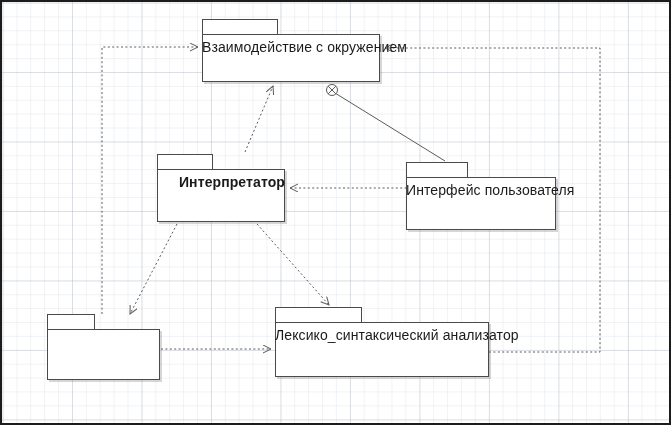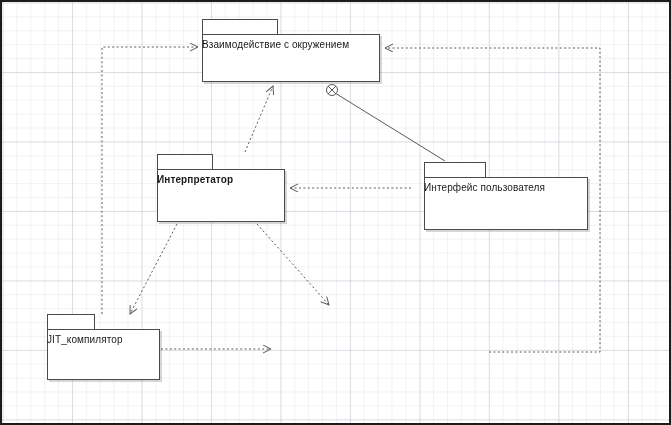--- a/index.html
+++ b/index.html
@@ -63,22 +63,22 @@
     border: 1px solid #4a4a4a;
     background: #ffffff;
     box-sizing: border-box;
     box-shadow: 2px 2px 0 rgba(120,120,120,0.30);
   }
   .pkg .label {
     position: absolute;
     left: 0;
     right: 0;
     top: 20px;
-    text-align: left;
-    font-size: 10px;
+    text-align: right;
+    font-size: 14px;
     color: #1a1a1a;
     letter-spacing: 0.1px;
     white-space: nowrap;
   }
 </style>
 </head>
 <body>
 
 <div id="canvas">
 
@@ -132,26 +132,30 @@
     <div class="body"></div>
     <div class="label">Взаимодействие с окружением</div>
   </div>
 
   <div class="pkg" id="pkg-interpreter" style="left: 155px; top: 152px; width: 128px; height: 68px; font-weight: bold;">
     <div class="tab" style="width: 56px;"></div>
     <div class="body"></div>
     <div class="label">Интерпретатор</div>
   </div>
 
-  <div class="pkg" id="pkg-ui" style="left: 422px; top: 160px; width: 150px; height: 68px; padding-left: 14px;">
+  <div class="pkg" id="pkg-ui" style="left: 404px; top: 160px; width: 150px; height: 68px;">
     <div class="tab" style="width: 62px;"></div>
     <div class="body"></div>
     <div class="label">Интерфейс пользователя</div>
   </div>
 
   <div class="pkg" id="pkg-jit" style="left: 45px; top: 312px; width: 113px; height: 66px;">
     <div class="tab" style="width: 48px;"></div>
     <div class="body"></div>
-    <div class="label">JIT_компилятор</div>
   </div>
 
+  <div class="pkg" id="pkg-lexer" style="left: 273px; top: 305px; width: 214px; height: 70px;">
+    <div class="tab" style="width: 87px;"></div>
+    <div class="body"></div>
+    <div class="label">Лексико_синтаксический анализатор</div>
+  </div>
 
 </div>
 
 </body></html>

